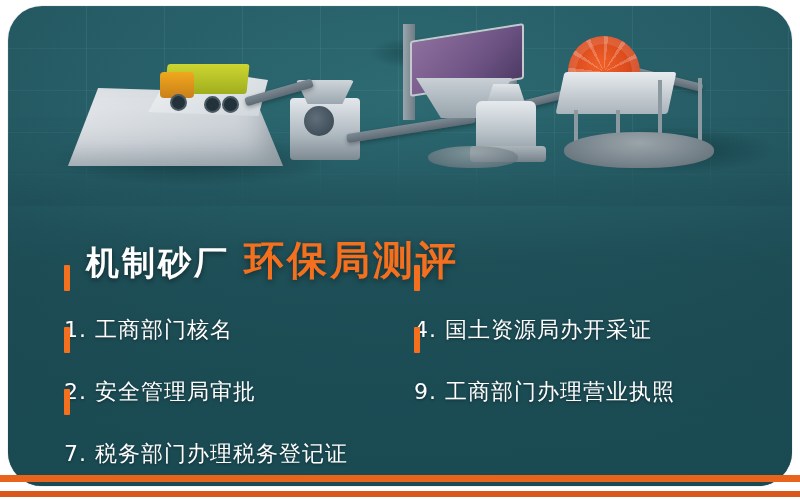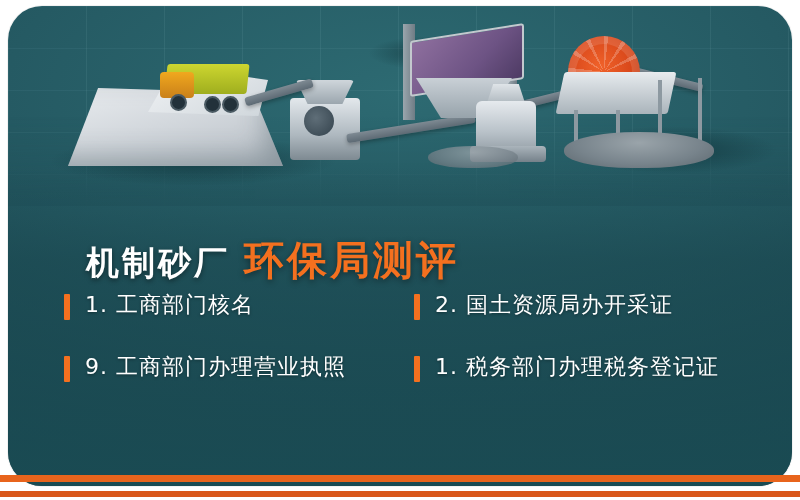--- a/index.html
+++ b/index.html
@@ -209,22 +209,23 @@
     left: 56px;
     top: 268px;
     width: 690px;
     display: grid;
     grid-template-columns: 350px 340px;
     grid-auto-rows: 62px;
     align-items: center;
   }
   .item {
     display: flex;
-    align-items: flex-end;
-    gap: 15px;
+    align-items: flex-start;
+    gap: 24px;
+    flex-direction: column;
   }
   .bar {
     width: 6px;
     height: 26px;
     background: #f4701f;
     border-radius: 1px;
     flex: 0 0 auto;
   }
   .item-text {
     color: #ffffff;
@@ -299,29 +300,33 @@
       <span class="h-orange">环保局测评</span>
     </div>
 
     <div class="list">
       <div class="item">
         <span class="bar"></span>
         <span class="item-text">1. 工商部门核名</span>
       </div>
       <div class="item">
         <span class="bar"></span>
-        <span class="item-text">2. 国土资源局办开采证</span>
+        <span class="item-text">4. 国土资源局办开采证</span>
+      </div>
+      <div class="item">
+        <span class="bar"></span>
+        <span class="item-text">2. 安全管理局审批</span>
       </div>
       <div class="item">
         <span class="bar"></span>
         <span class="item-text">9. 工商部门办理营业执照</span>
       </div>
       <div class="item">
         <span class="bar"></span>
-        <span class="item-text">1. 税务部门办理税务登记证</span>
+        <span class="item-text">7. 税务部门办理税务登记证</span>
       </div>
     </div>
 
   </div>
 
   <div class="stripe s1"></div>
   <div class="stripe s2"></div>
 </div>
 
 </body></html>

